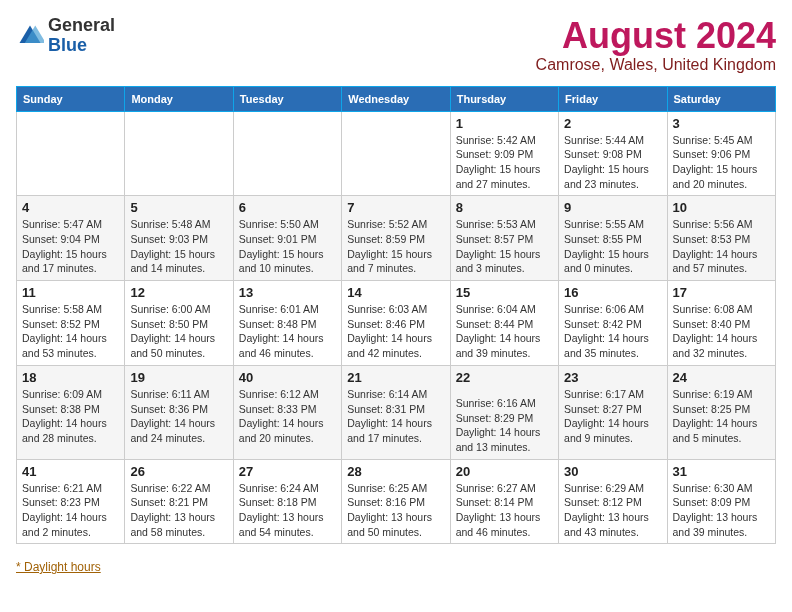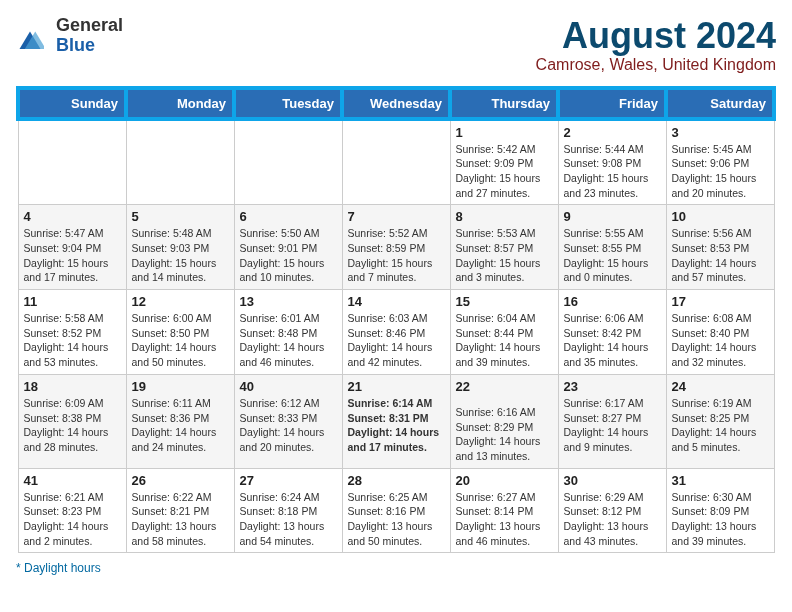--- a/index.html
+++ b/index.html
@@ -11,60 +11,60 @@
       padding: 16px;
     }
     .header-area {
       display: flex;
       justify-content: space-between;
       align-items: flex-start;
       margin-bottom: 12px;
     }
     .logo {
       display: flex;
-      align-items: flex-end;
-      gap: 12px;
+      align-items: center;
+      gap: 4px;
     }
     .logo-text {
       font-size: 18px;
       font-weight: bold;
       line-height: 1.1;
     }
     .logo-general { color: #333; }
     .logo-blue { color: #1a5fa8; }
     .logo-icon {
       width: 28px;
       height: 28px;
     }
     .title-area {
       text-align: right;
     }
     .cal-title {
       font-size: 36px;
       font-weight: bold;
-      color: #0c4a6e;
+      color: #be185d;
       line-height: 1.1;
     }
     .cal-subtitle {
       font-size: 16px;
       color: #7f1d1d;
     }
     table {
       width: 100%;
       border-collapse: collapse;
       font-size: 11px;
     }
     thead tr th {
       background: #2a6db5;
       color: #fff;
-      text-align: right;
+      text-align: left;
       padding: 6px 6px;
-      font-size: 13px;
+      font-size: 11px;
       font-weight: bold;
-      border: 4px solid #0ea5e9;
+      border: 1px solid #0ea5e9;
     }
     tbody tr td {
       border: 1px solid #ccc;
       vertical-align: top;
       padding: 4px 5px;
       width: 14.28%;
       min-height: 80px;
       background: #fff;
     }
     tbody tr:nth-child(even) td {
@@ -79,23 +79,24 @@
     .day-info {
       color: #333;
       font-size: 10.5px;
       line-height: 1.4;
     }
     .empty-cell {
       background: #fff !important;
     }
     .footer-note {
       font-size: 12px;
-      color: #0369a1;
-      margin-top: 8px;
+      color: #a16207;
+      margin-top: 16px;
       text-align: left;
+      text-decoration: underline;
     }
   </style>
 </head>
 <body>
 
 <div class="header-area">
   <div class="logo">
     <svg class="logo-icon" viewBox="0 0 32 32">
       <polygon points="16,4 28,24 4,24" fill="#1a5fa8"></polygon>
       <polygon points="22,4 34,24 10,24" fill="#4a9fd4" opacity="0.7"></polygon>
@@ -250,21 +251,21 @@
 Daylight: 14 hours and 24 minutes.</div>
         </td>
         <td>
           <div class="day-number">40</div>
           <div class="day-info" style="white-space: pre-line;">Sunrise: 6:12 AM
 Sunset: 8:33 PM
 Daylight: 14 hours and 20 minutes.</div>
         </td>
         <td>
           <div class="day-number">21</div>
-          <div class="day-info" style="white-space: pre-line; font-weight: bold;">Sunrise: 6:14 AM
+          <div class="day-info" style="white-space: pre-line;">Sunrise: 6:14 AM
 Sunset: 8:31 PM
 Daylight: 14 hours and 17 minutes.</div>
         </td>
         <td>
           <div class="day-number">22</div>
           <div class="day-info" style="white-space: pre-line; margin-top: 11px;">Sunrise: 6:16 AM
 Sunset: 8:29 PM
 Daylight: 14 hours and 13 minutes.</div>
         </td>
         <td>

